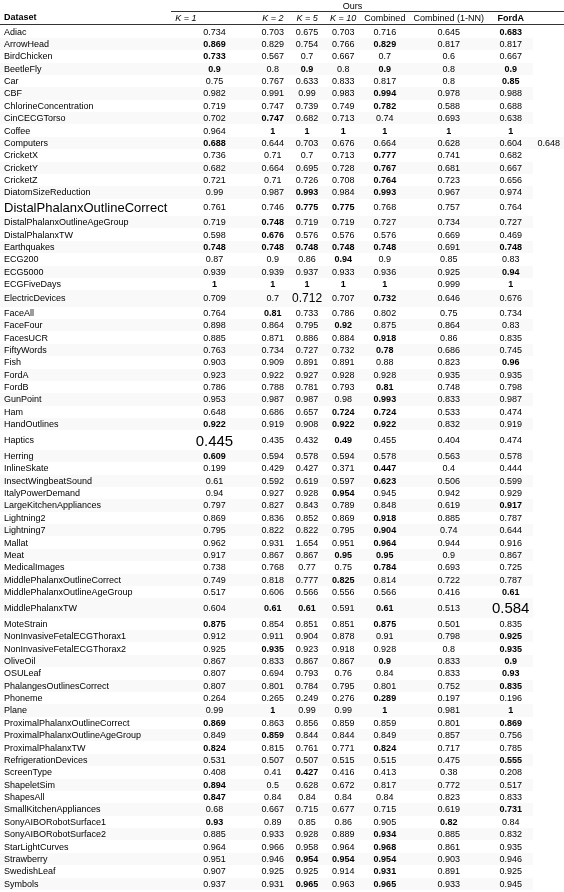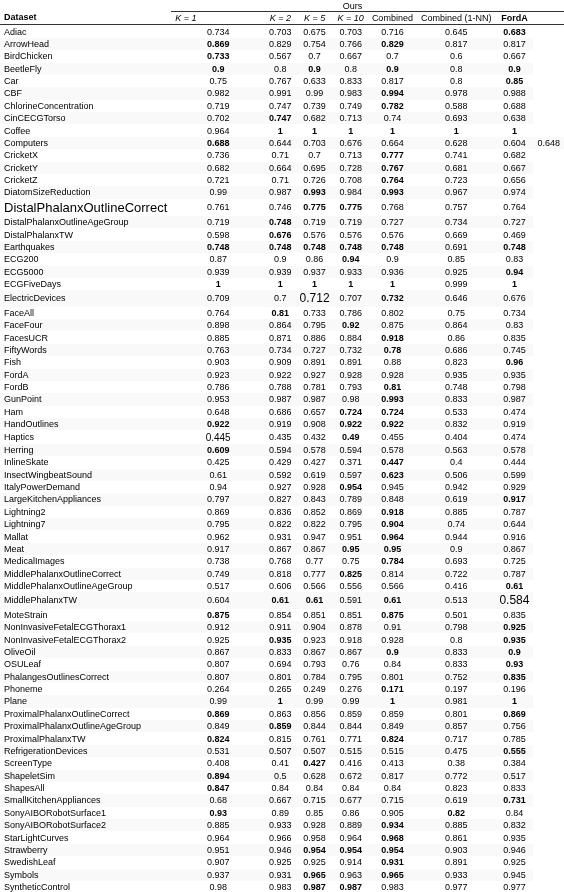--- a/index.html
+++ b/index.html
@@ -382,41 +382,41 @@
           <td style="font-size: 9px; font-weight: bold;">0.922</td>
           <td style="font-size: 9px;">0.919</td>
           <td style="font-size: 9px;">0.908</td>
           <td style="font-size: 9px; font-weight: bold;">0.922</td>
           <td style="font-size: 9px; font-weight: bold;">0.922</td>
           <td style="font-size: 9px;">0.832</td>
           <td style="font-size: 9px;">0.919</td>
         </tr>
         <tr>
           <td style="font-size: 9px;">Haptics</td>
-          <td style="font-size: 10px;">0.445</td>
+          <td style="font-size: 15px;">0.445</td>
           <td style="font-size: 9px;">0.435</td>
           <td style="font-size: 9px;">0.432</td>
           <td style="font-size: 9px; font-weight: bold;">0.49</td>
           <td style="font-size: 9px;">0.455</td>
           <td style="font-size: 9px;">0.404</td>
           <td style="font-size: 9px;">0.474</td>
         </tr>
         <tr>
           <td style="font-size: 9px;">Herring</td>
           <td style="font-size: 9px; font-weight: bold;">0.609</td>
           <td style="font-size: 9px;">0.594</td>
           <td style="font-size: 9px;">0.578</td>
           <td style="font-size: 9px;">0.594</td>
           <td style="font-size: 9px;">0.578</td>
           <td style="font-size: 9px;">0.563</td>
           <td style="font-size: 9px;">0.578</td>
         </tr>
         <tr>
           <td style="font-size: 9px;">InlineSkate</td>
-          <td style="font-size: 9px;">0.425</td>
+          <td style="font-size: 9px;">0.199</td>
           <td style="font-size: 9px;">0.429</td>
           <td style="font-size: 9px;">0.427</td>
           <td style="font-size: 9px;">0.371</td>
           <td style="font-size: 9px; font-weight: bold;">0.447</td>
           <td style="font-size: 9px;">0.4</td>
           <td style="font-size: 9px;">0.444</td>
         </tr>
         <tr>
           <td style="font-size: 9px;">InsectWingbeatSound</td>
           <td style="font-size: 9px;">0.61</td>
@@ -464,21 +464,21 @@
           <td style="font-size: 9px;">0.822</td>
           <td style="font-size: 9px;">0.795</td>
           <td style="font-size: 9px; font-weight: bold;">0.904</td>
           <td style="font-size: 9px;">0.74</td>
           <td style="font-size: 9px;">0.644</td>
         </tr>
         <tr>
           <td style="font-size: 9px;">Mallat</td>
           <td style="font-size: 9px;">0.962</td>
           <td style="font-size: 9px;">0.931</td>
-          <td style="font-size: 9px;">0.947</td>
+          <td style="font-size: 9px;">1.654</td>
           <td style="font-size: 9px;">0.951</td>
           <td style="font-size: 9px; font-weight: bold;">0.964</td>
           <td style="font-size: 9px;">0.944</td>
           <td style="font-size: 9px;">0.916</td>
         </tr>
         <tr>
           <td style="font-size: 9px;">Meat</td>
           <td style="font-size: 9px;">0.917</td>
           <td style="font-size: 9px;">0.867</td>
           <td style="font-size: 9px;">0.867</td>
@@ -518,21 +518,21 @@
           <td style="font-size: 9px; font-weight: bold;">0.61</td>
         </tr>
         <tr>
           <td style="font-size: 9px;">MiddlePhalanxTW</td>
           <td style="font-size: 9px;">0.604</td>
           <td style="font-size: 9px; font-weight: bold;">0.61</td>
           <td style="font-size: 9px; font-weight: bold;">0.61</td>
           <td style="font-size: 9px;">0.591</td>
           <td style="font-size: 9px; font-weight: bold;">0.61</td>
           <td style="font-size: 9px;">0.513</td>
-          <td style="font-size: 12px;">0.584</td>
+          <td style="font-size: 15px;">0.584</td>
         </tr>
         <tr>
           <td style="font-size: 9px;">MoteStrain</td>
           <td style="font-size: 9px; font-weight: bold;">0.875</td>
           <td style="font-size: 9px;">0.854</td>
           <td style="font-size: 9px;">0.851</td>
           <td style="font-size: 9px;">0.851</td>
           <td style="font-size: 9px; font-weight: bold;">0.875</td>
           <td style="font-size: 9px;">0.501</td>
           <td style="font-size: 9px;">0.835</td>
@@ -586,21 +586,21 @@
           <td style="font-size: 9px;">0.801</td>
           <td style="font-size: 9px;">0.752</td>
           <td style="font-size: 9px; font-weight: bold;">0.835</td>
         </tr>
         <tr>
           <td style="font-size: 9px;">Phoneme</td>
           <td style="font-size: 9px;">0.264</td>
           <td style="font-size: 9px;">0.265</td>
           <td style="font-size: 9px;">0.249</td>
           <td style="font-size: 9px;">0.276</td>
-          <td style="font-size: 9px; font-weight: bold;">0.171</td>
+          <td style="font-size: 9px; font-weight: bold;">0.289</td>
           <td style="font-size: 9px;">0.197</td>
           <td style="font-size: 9px;">0.196</td>
         </tr>
         <tr>
           <td style="font-size: 9px;">Plane</td>
           <td style="font-size: 9px;">0.99</td>
           <td style="font-size: 9px; font-weight: bold;">1</td>
           <td style="font-size: 9px;">0.99</td>
           <td style="font-size: 9px;">0.99</td>
           <td style="font-size: 9px; font-weight: bold;">1</td>
@@ -648,21 +648,21 @@
           <td style="font-size: 9px; font-weight: bold;">0.555</td>
         </tr>
         <tr>
           <td style="font-size: 9px;">ScreenType</td>
           <td style="font-size: 9px;">0.408</td>
           <td style="font-size: 9px;">0.41</td>
           <td style="font-size: 9px; font-weight: bold;">0.427</td>
           <td style="font-size: 9px;">0.416</td>
           <td style="font-size: 9px;">0.413</td>
           <td style="font-size: 9px;">0.38</td>
-          <td style="font-size: 9px;">0.384</td>
+          <td style="font-size: 9px;">0.208</td>
         </tr>
         <tr>
           <td style="font-size: 9px;">ShapeletSim</td>
           <td style="font-size: 9px; font-weight: bold;">0.894</td>
           <td style="font-size: 9px;">0.5</td>
           <td style="font-size: 9px;">0.628</td>
           <td style="font-size: 9px;">0.672</td>
           <td style="font-size: 9px;">0.817</td>
           <td style="font-size: 9px;">0.772</td>
           <td style="font-size: 9px;">0.517</td>

